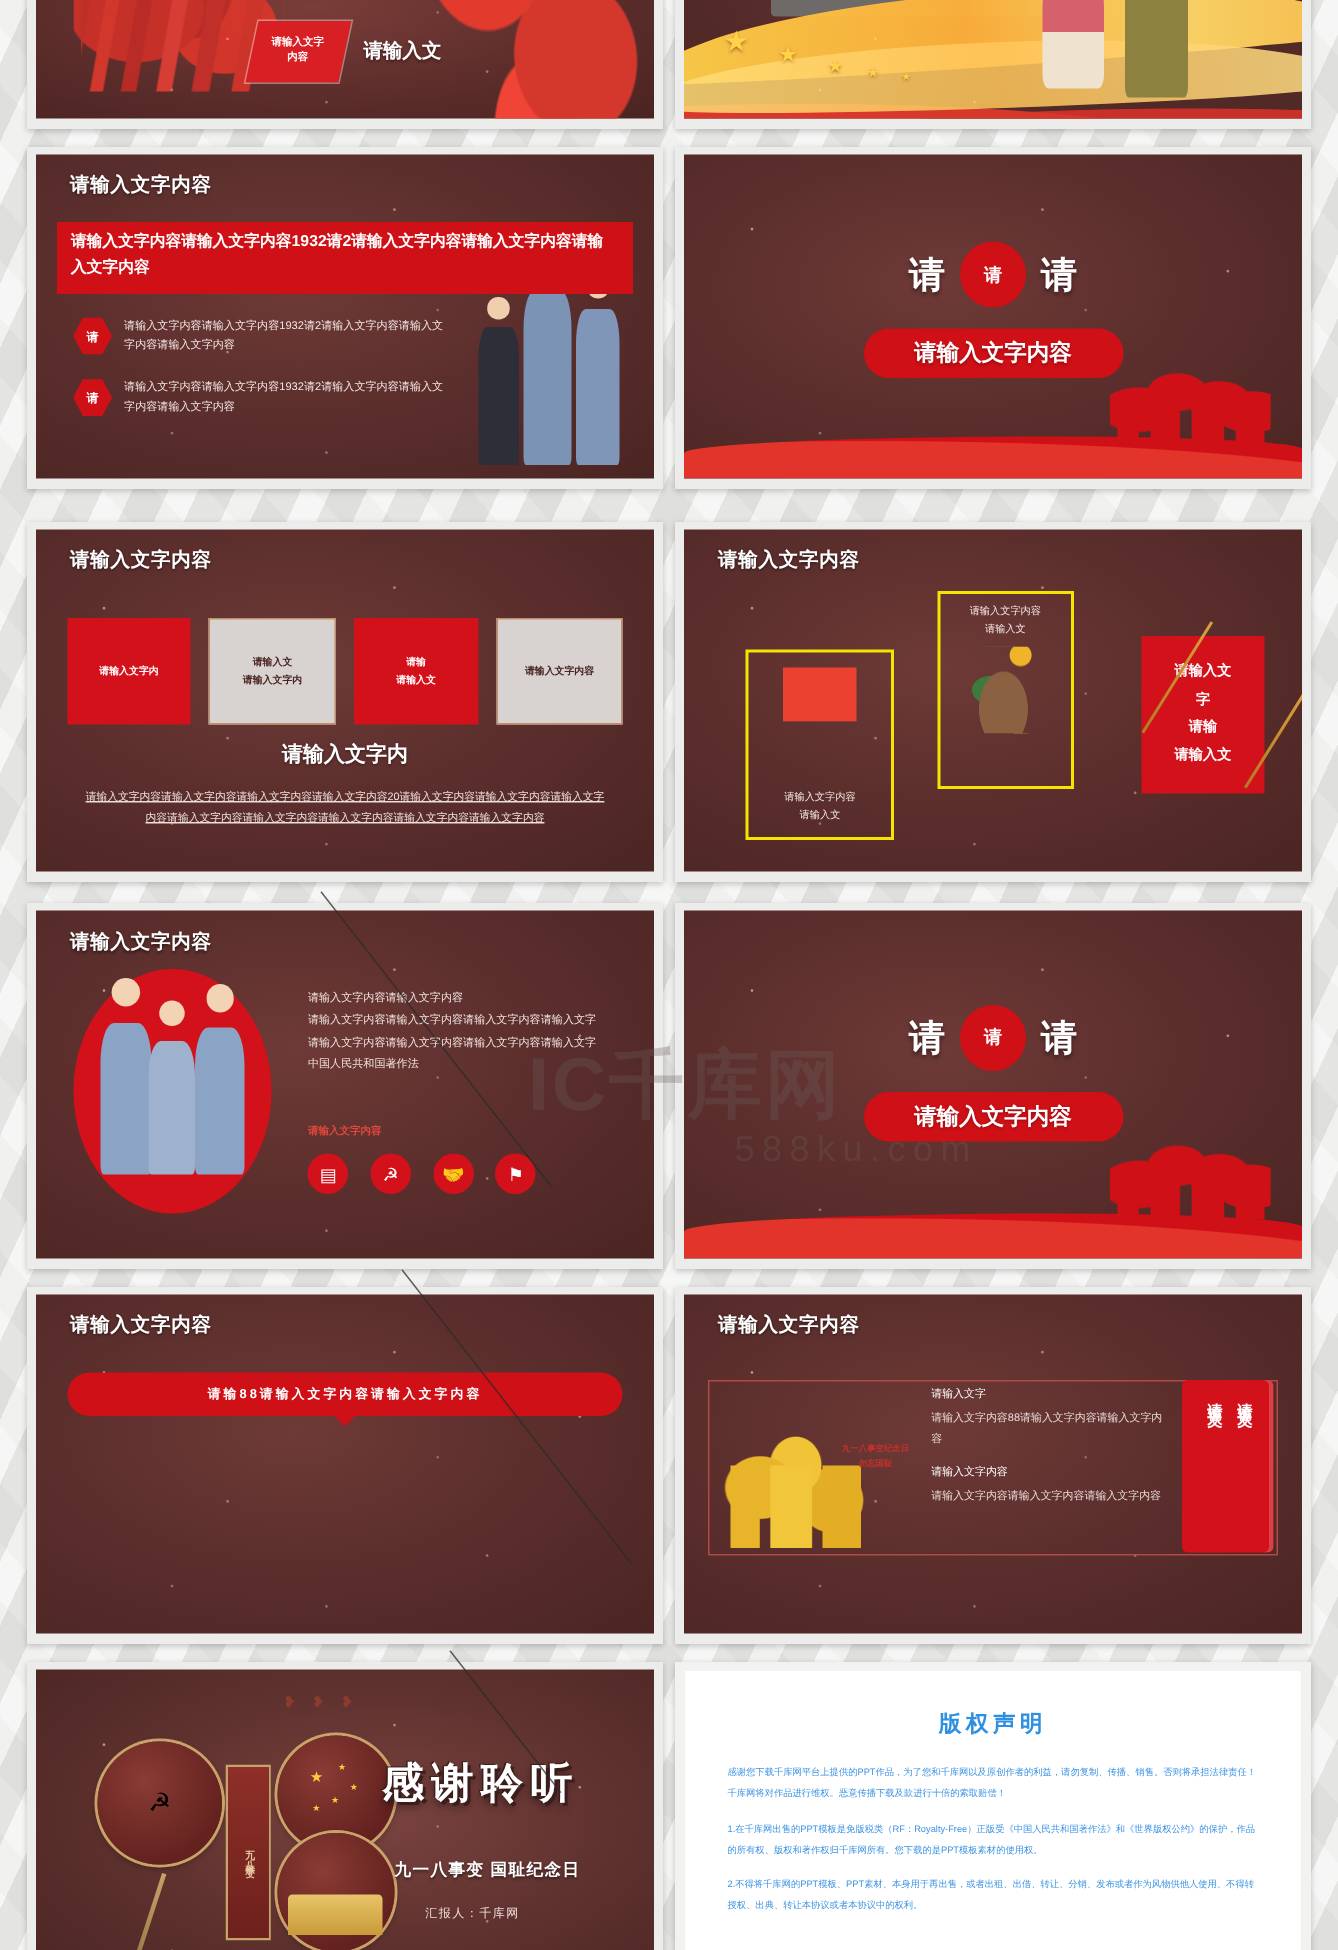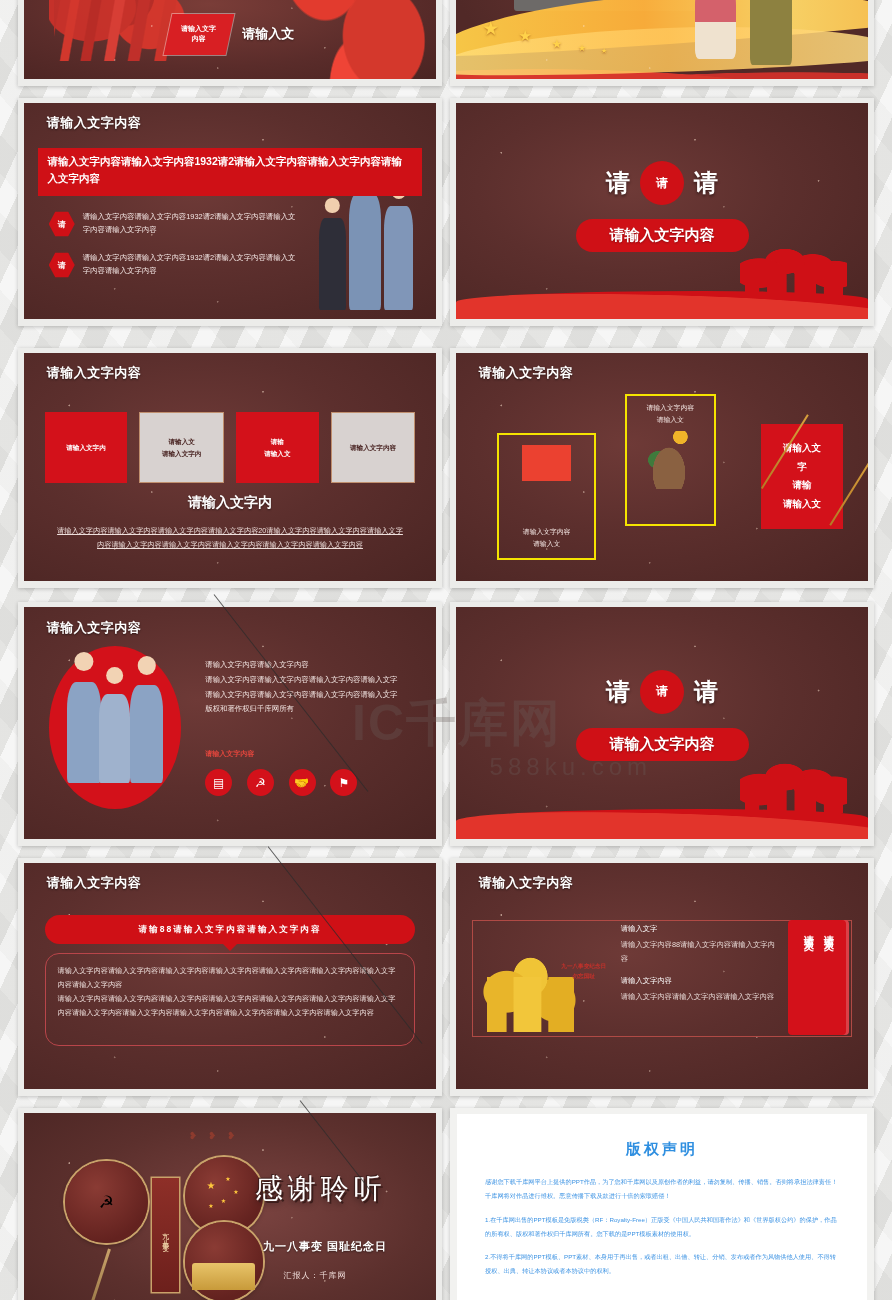--- a/index.html
+++ b/index.html
@@ -318,21 +318,21 @@
   }
   .eight{ position:absolute; left:39%; top:20%; width:19%; height:62%; z-index:4; }
   .eight .b{
     width:100%; padding-top:100%; border-radius:50%; position:relative;
     background: radial-gradient(circle at 38% 32%, #8a3b34, #63221f 72%);
     box-shadow: 0 0 0 2px #c9a26a, 0 2px 5px rgba(0,0,0,.4);
   }
   .eight .b.bottom{ margin-top:-16%; }
   .thanks{
     position:absolute; left:56%; top:26%; z-index:5; color:#fff;
-    font-size:28px; font-weight:400; letter-spacing:5px;
+    font-size:28px; font-weight:700; letter-spacing:5px;
     text-shadow: 2px 2px 0 #3b1d1b, -1px -1px 0 #3b1d1b, 0 3px 6px rgba(0,0,0,.5);
   }
   .thanks-sub{
     position:absolute; left:58%; top:58%; z-index:5; color:#fff;
     font-size:11px; font-weight:700; letter-spacing:1px; text-shadow:0 1px 2px rgba(0,0,0,.5);
   }
   .thanks-by{
     position:absolute; left:63%; top:72%; z-index:5; color:#f0ddda;
     font-size:8px; letter-spacing:1px;
   }
@@ -516,21 +516,21 @@
               <i></i>
             </div>
           <div class="kid" style="left:62%;width:25%;height:60%;background:#8ba3c4;">
               <i></i>
             </div>
         </div>
         <div class="para-right">
           <div>请输入文字内容请输入文字内容</div>
           <div>请输入文字内容请输入文字内容请输入文字内容请输入文字</div>
           <div>请输入文字内容请输入文字内容请输入文字内容请输入文字</div>
-          <div>版权和著作权归千库网所有</div>
+          <div>中国人民共和国著作法</div>
         </div>
         <div class="redlabel">请输入文字内容</div>
         <div class="iconrow">
           <div class="iconcircle">▤</div>
           <div class="iconcircle">☭</div>
           <div class="iconcircle">🤝</div>
           <div class="iconcircle">⚑</div>
         </div>
       </div>
     </div>
@@ -547,24 +547,20 @@
         </div>
         <div class="silhouette"></div>
         <div class="redfooter"></div>
       </div>
     </div>
 
     <div class="slide sL" id="s40">
       <div class="inner">
         <div class="slide-title">请输入文字内容</div>
         <div class="banner">请输88请输入文字内容请输入文字内容</div>
-        <div class="roundbox">
-          <div>请输入文字内容请输入文字内容请输入文字内容请输入文字内容请输入文字内容请输入文字内容请输入文字内容请输入文字内容</div>
-          <div>请输入文字内容请输入文字内容请输入文字内容请输入文字内容请输入文字内容请输入文字内容请输入文字内容请输入文字内容请输入文字内容请输入文字内容请输入文字内容请输入文字内容请输入文字内容</div>
-        </div>
       </div>
     </div>
 
     <div class="slide sR" id="s41">
       <div class="inner">
         <div class="slide-title">请输入文字内容</div>
         <div class="thinbox"></div>
         <div class="statue"></div>
         <div class="statue-label">
           <div>九一八事变纪念日</div>

